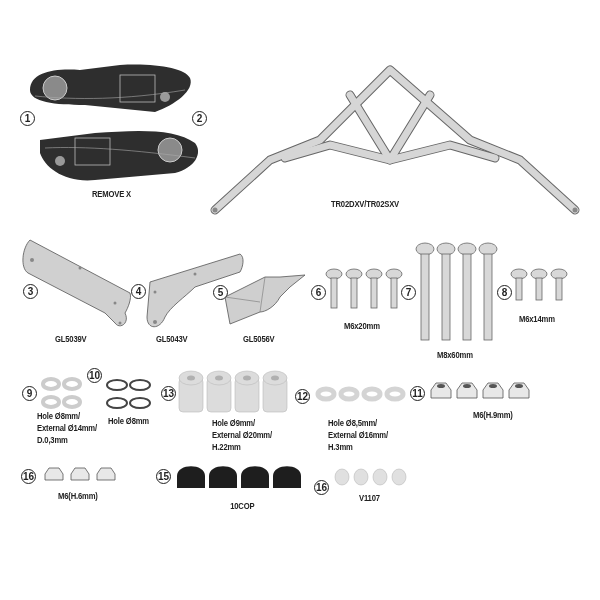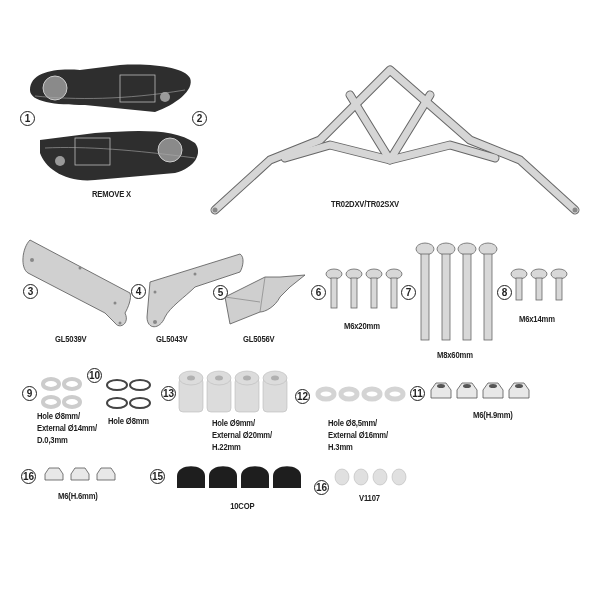--- a/index.html
+++ b/index.html
@@ -195,21 +195,21 @@
 <div class="num" style="left:21px;top:469px">16</div>
 <svg style="left:42px;top:465px" width="80" height="22" viewBox="0 0 80 22">
   <g fill="#e8e8e8" stroke="#555" stroke-width="0.8">
     <path d="M3,9 L7,3 L17,3 L21,9 L21,15 L3,15 Z"></path>
       <path d="M29,9 L33,3 L43,3 L47,9 L47,15 L29,15 Z"></path>
       <path d="M55,9 L59,3 L69,3 L73,9 L73,15 L55,15 Z"></path>
   </g>
 </svg>
 <div class="lbl" style="left:58px;top:490px">M6(H.6mm)</div>
 
-<div class="num" style="left:150px;top:469px">15</div>
+<div class="num" style="left:156px;top:469px">15</div>
 <svg style="left:175px;top:458px" width="130" height="36" viewBox="0 0 130 36">
   <g fill="#1e1e1e">
     <path d="M2,30 L2,18 C2,5 30,5 30,18 L30,30 Z"></path>
       <path d="M34,30 L34,18 C34,5 62,5 62,18 L62,30 Z"></path>
     <path d="M66,30 L66,18 C66,5 94,5 94,18 L94,30 Z"></path>
       <path d="M98,30 L98,18 C98,5 126,5 126,18 L126,30 Z"></path>
   </g>
 </svg>
 <div class="lbl c" style="left:228px;top:500px">10COP</div>
 

